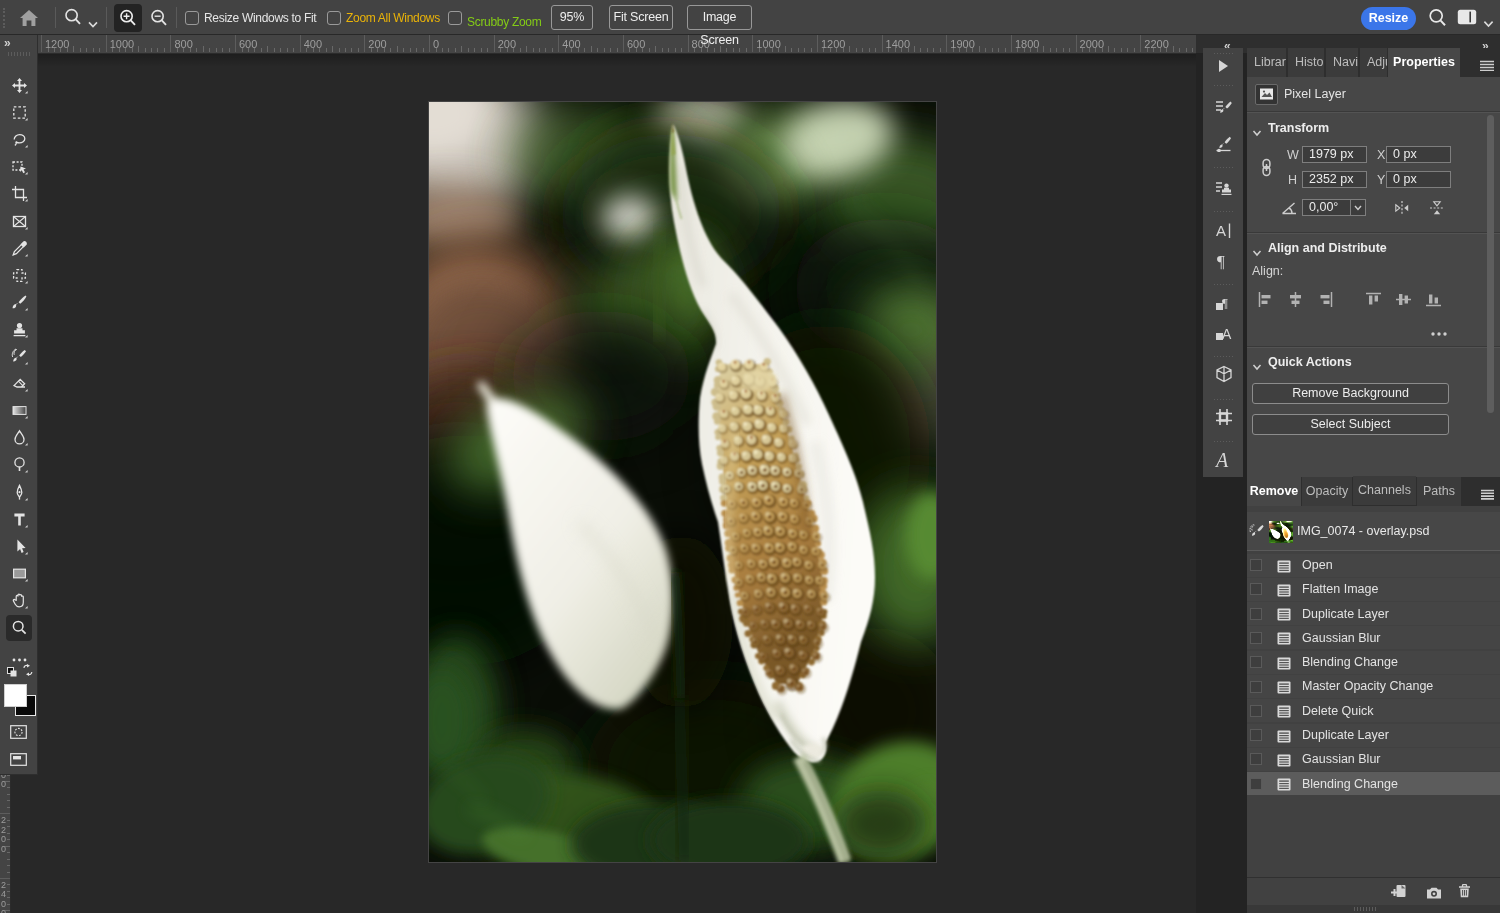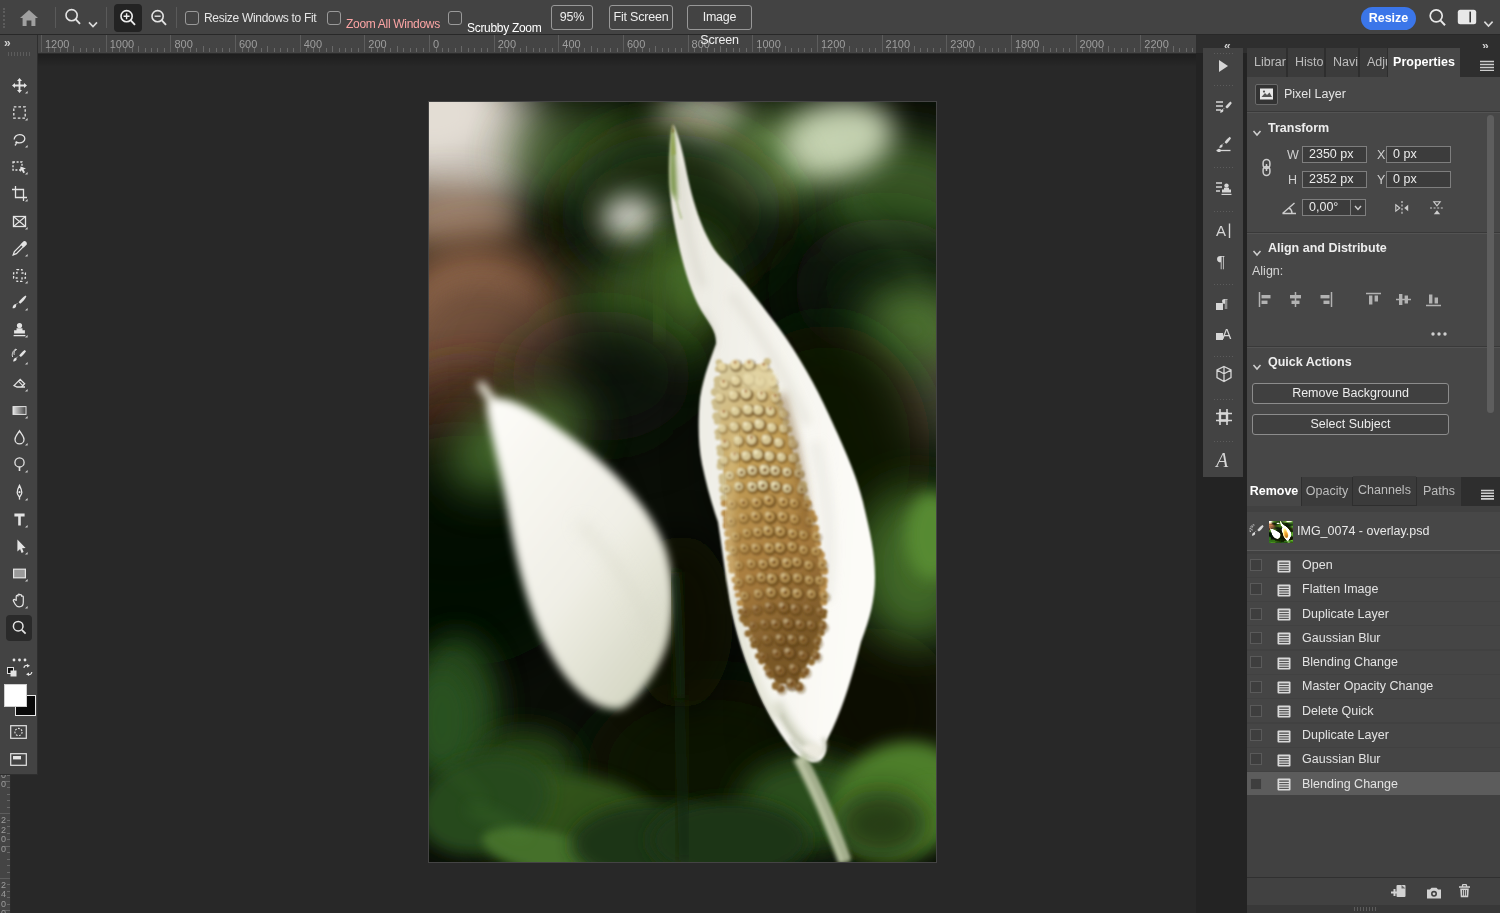--- a/index.html
+++ b/index.html
@@ -194,22 +194,22 @@
     <div style="left:229.0px;top:3px;width:48px;height:12px;color:#9d9d9d;font-size:11px;">600</div>
     <div style="left:293.7px;top:3px;width:48px;height:12px;color:#9d9d9d;font-size:11px;">400</div>
     <div style="left:358.3px;top:3px;width:48px;height:12px;color:#9d9d9d;font-size:11px;">200</div>
     <div style="left:423.0px;top:3px;width:48px;height:12px;color:#9d9d9d;font-size:11px;">0</div>
     <div style="left:487.7px;top:3px;width:48px;height:12px;color:#9d9d9d;font-size:11px;">200</div>
     <div style="left:552.3px;top:3px;width:48px;height:12px;color:#9d9d9d;font-size:11px;">400</div>
     <div style="left:617.0px;top:3px;width:48px;height:12px;color:#9d9d9d;font-size:11px;">600</div>
     <div style="left:681.6px;top:3px;width:48px;height:12px;color:#9d9d9d;font-size:11px;">800</div>
     <div style="left:746.3px;top:3px;width:48px;height:12px;color:#9d9d9d;font-size:11px;">1000</div>
     <div style="left:811.0px;top:3px;width:48px;height:12px;color:#9d9d9d;font-size:11px;">1200</div>
-    <div style="left:875.6px;top:3px;width:48px;height:12px;color:#9d9d9d;font-size:11px;">2100</div>
-    <div style="left:940.3px;top:3px;width:48px;height:12px;color:#9d9d9d;font-size:11px;">2300</div>
+    <div style="left:875.6px;top:3px;width:48px;height:12px;color:#9d9d9d;font-size:11px;">1400</div>
+    <div style="left:940.3px;top:3px;width:48px;height:12px;color:#9d9d9d;font-size:11px;">1900</div>
     <div style="left:1004.9px;top:3px;width:48px;height:12px;color:#9d9d9d;font-size:11px;">1800</div>
     <div style="left:1069.6px;top:3px;width:48px;height:12px;color:#9d9d9d;font-size:11px;">2000</div>
     <div style="left:1134.3px;top:3px;width:48px;height:12px;color:#9d9d9d;font-size:11px;">2200</div>
   </div>
 <div style="left:10px;top:52.6px;width:1186px;height:1px;background:#2b2b2b;"></div>
 <div style="left:0px;top:35px;width:10px;height:878px;background:#444444;overflow:hidden;">
     <div style="left:0px;top:67.0px;width:10px;height:1px;background:#5d5d5d;"></div>
     <div style="left:7px;top:73.5px;width:3px;height:1px;background:#686868;"></div>
     <div style="left:7px;top:79.9px;width:3px;height:1px;background:#686868;"></div>
     <div style="left:7px;top:86.4px;width:3px;height:1px;background:#686868;"></div>
@@ -1261,23 +1261,23 @@
       </svg></div>
     <div style="left:150px;top:9px;width:18px;height:19px;"><svg width="18" height="19" viewBox="0 0 18 19">
         <circle cx="7.6" cy="7.2" r="5.6" fill="none" stroke="#e4e4e4" stroke-width="1.6"></circle>
         <path d="M4.6,7.2 h6" stroke="#e4e4e4" stroke-width="1.4"></path>
         <path d="M11.8,11.4 L16,15.8" stroke="#e4e4e4" stroke-width="1.9"></path>
       </svg></div>
     <div style="left:176px;top:7px;width:1px;height:21px;background:#5a5a5a;"></div>
     <div style="left:185px;top:11px;width:14px;height:14px;border:1px solid #9a9a9a;border-radius:3px;box-sizing:border-box;"></div>
     <div style="left:204px;top:11px;height:16px;font-size:12px;letter-spacing:-0.3px;color:#e6e6e6;white-space:nowrap;">Resize Windows to Fit</div>
     <div style="left:327px;top:11px;width:14px;height:14px;border:1px solid #9a9a9a;border-radius:3px;box-sizing:border-box;"></div>
-    <div style="left:346px;top:17px;height:16px;font-size:12px;letter-spacing:-0.3px;color:#fca5a5;white-space:nowrap;">Zoom All Windows</div>
+    <div style="left:346px;top:11px;height:16px;font-size:12px;letter-spacing:-0.3px;color:#eab308;white-space:nowrap;">Zoom All Windows</div>
     <div style="left:448px;top:11px;width:14px;height:14px;border:1px solid #9a9a9a;border-radius:3px;box-sizing:border-box;"></div>
-    <div style="left:467px;top:21px;height:16px;font-size:12px;letter-spacing:-0.3px;color:#ffffff;white-space:nowrap;">Scrubby Zoom</div>
+    <div style="left:467px;top:15px;height:16px;font-size:12px;letter-spacing:-0.3px;color:#84cc16;white-space:nowrap;">Scrubby Zoom</div>
     <div style="left:551px;top:5px;width:42px;height:25px;border:1px solid #989898;border-radius:3px;box-sizing:border-box;text-align:center;line-height:23px;font-size:12.5px;letter-spacing:-0.2px;color:#ededed;">95%</div>
     <div style="left:609px;top:5px;width:64px;height:25px;border:1px solid #989898;border-radius:3px;box-sizing:border-box;text-align:center;line-height:23px;font-size:12.5px;letter-spacing:-0.2px;color:#ededed;">Fit Screen</div>
     <div style="left:687px;top:5px;width:65px;height:25px;border:1px solid #989898;border-radius:3px;box-sizing:border-box;text-align:center;line-height:23px;font-size:12.5px;letter-spacing:-0.2px;color:#ededed;">Image Screen</div>
     <div style="left:1361px;top:7px;width:55px;height:23px;background:#3b76e9;border-radius:11.5px;text-align:center;line-height:23px;font-size:12.5px;font-weight:700;color:#fff;">Resize</div>
     <div style="left:1428px;top:8px;width:19px;height:20px;"><svg width="19" height="20" viewBox="0 0 19 20">
         <circle cx="8.2" cy="7.8" r="6" fill="none" stroke="#e8e8e8" stroke-width="1.7"></circle>
         <path d="M12.7,12.6 L17,17.2" stroke="#e8e8e8" stroke-width="2"></path>
       </svg></div>
     <div style="left:1457px;top:9px;width:20px;height:16px;"><svg width="20" height="16" viewBox="0 0 20 16">
         <rect x="0.8" y="0.8" width="18.4" height="14.4" rx="2.5" fill="#e8e8e8"></rect>
@@ -1363,21 +1363,21 @@
       <circle cx="8" cy="6.6" r="1.1" fill="#555"></circle>
     </svg></div>
 <div style="left:1284px;top:87px;width:90px;height:15px;font-size:12.5px;color:#e3e3e3;">Pixel Layer</div>
 <div style="left:1247px;top:111px;width:253px;height:1px;background:#393939;"></div>
 <div style="left:1247px;top:112px;width:253px;height:1px;background:#535353;"></div>
 <div style="left:1252px;top:124px;width:10px;height:10px;"><svg width="10" height="10" viewBox="0 0 10 10">
       <path d="M1.5,3 L5,7 L8.5,3" fill="none" stroke="#d0d0d0" stroke-width="1.5"></path>
     </svg></div>
 <div style="left:1268px;top:121px;width:100px;height:15px;font-size:12.5px;font-weight:700;color:#ededed;">Transform</div>
 <div style="left:1287px;top:148px;width:12px;height:14px;font-size:12.5px;color:#cfcfcf;">W</div>
-<div style="left:1302px;top:146px;width:65px;height:17px;background:#3c3c3c;border:1px solid #7e7e7e;box-sizing:border-box;font-size:12.5px;color:#ececec;line-height:15px;padding-left:6px;">2350 px</div>
+<div style="left:1302px;top:146px;width:65px;height:17px;background:#3c3c3c;border:1px solid #7e7e7e;box-sizing:border-box;font-size:12.5px;color:#ececec;line-height:15px;padding-left:6px;">1979 px</div>
 <div style="left:1377px;top:148px;width:10px;height:14px;font-size:12.5px;color:#cfcfcf;">X</div>
 <div style="left:1386px;top:146px;width:65px;height:17px;background:#3c3c3c;border:1px solid #7e7e7e;box-sizing:border-box;font-size:12.5px;color:#ececec;line-height:15px;padding-left:6px;">0 px</div>
 <div style="left:1288px;top:173px;width:12px;height:14px;font-size:12.5px;color:#cfcfcf;">H</div>
 <div style="left:1302px;top:171px;width:65px;height:17px;background:#3c3c3c;border:1px solid #7e7e7e;box-sizing:border-box;font-size:12.5px;color:#ececec;line-height:15px;padding-left:6px;">2352 px</div>
 <div style="left:1377px;top:173px;width:10px;height:14px;font-size:12.5px;color:#cfcfcf;">Y</div>
 <div style="left:1386px;top:171px;width:65px;height:17px;background:#3c3c3c;border:1px solid #7e7e7e;box-sizing:border-box;font-size:12.5px;color:#ececec;line-height:15px;padding-left:6px;">0 px</div>
 <div style="left:1260px;top:158px;width:13px;height:19px;"><svg width="13" height="19" viewBox="0 0 13 19">
       <path d="M6.5,1.5 a3.4,3.4 0 0 1 3.4,3.4 V7 a3.4,3.4 0 0 1 -6.8,0 V4.9 A3.4,3.4 0 0 1 6.5,1.5 Z M6.5,17.5 a3.4,3.4 0 0 1 -3.4,-3.4 V12 a3.4,3.4 0 0 1 6.8,0 v2.1 A3.4,3.4 0 0 1 6.5,17.5 Z" fill="none" stroke="#cdcdcd" stroke-width="1.5"></path>
       <path d="M6.5,6 V13" stroke="#cdcdcd" stroke-width="1.5"></path>
     </svg></div>

